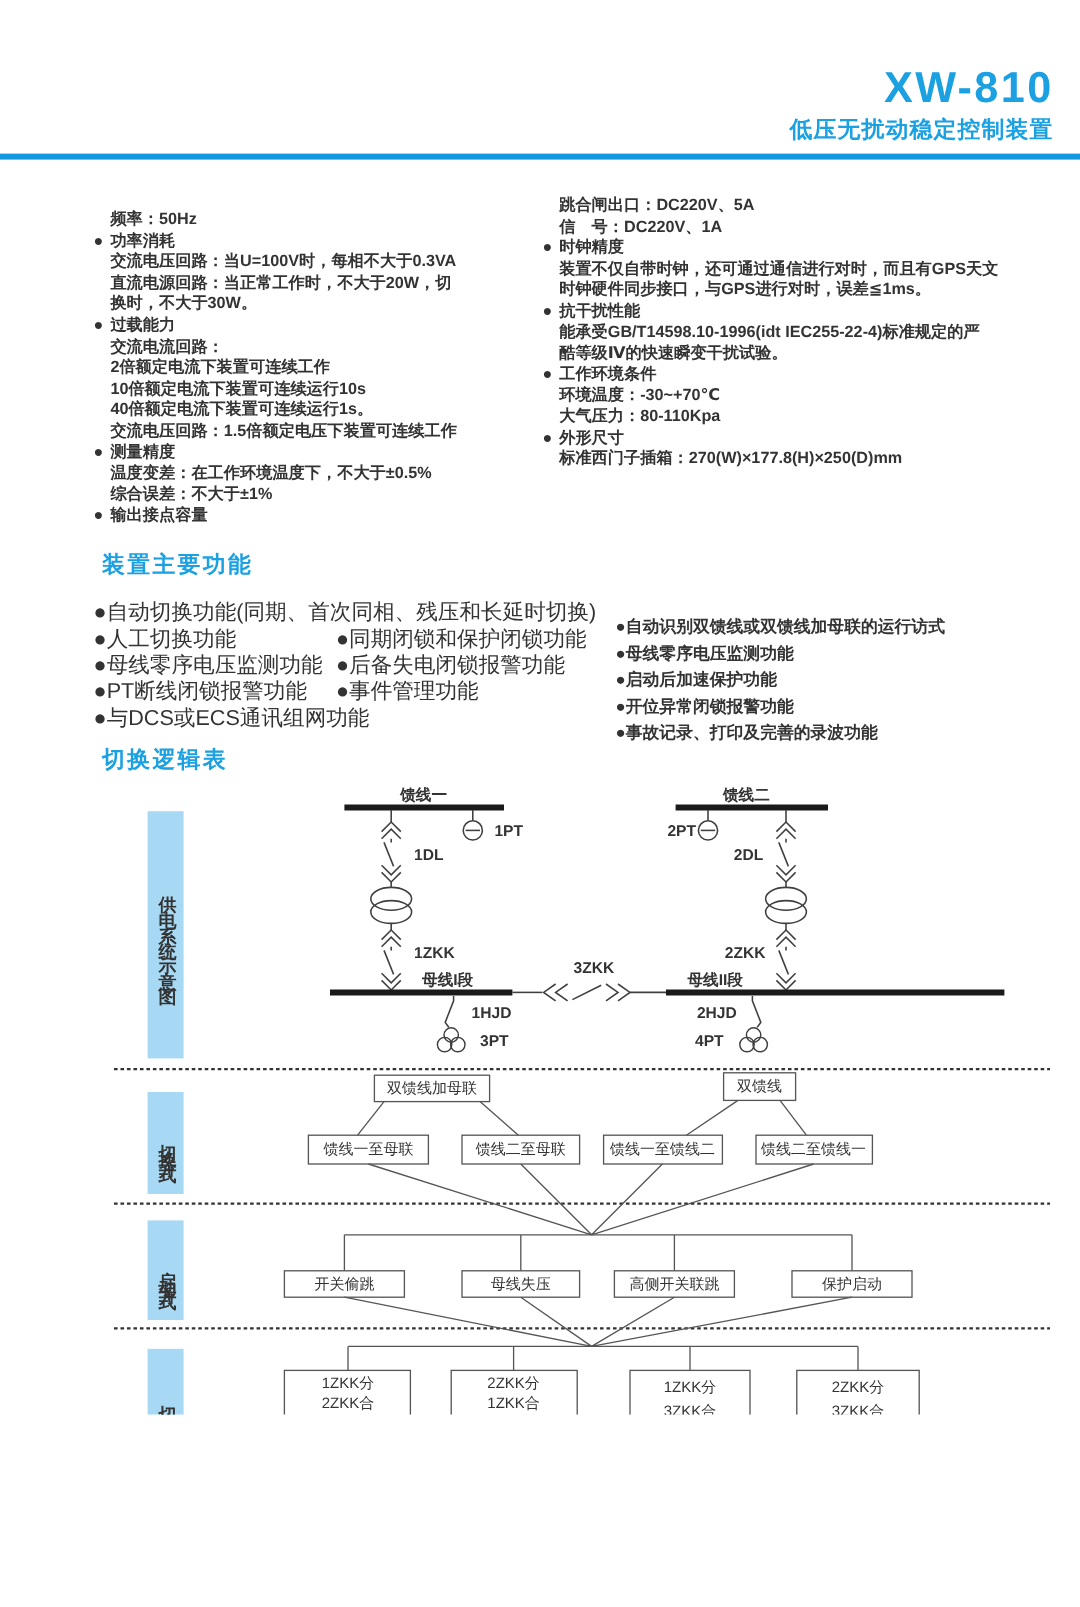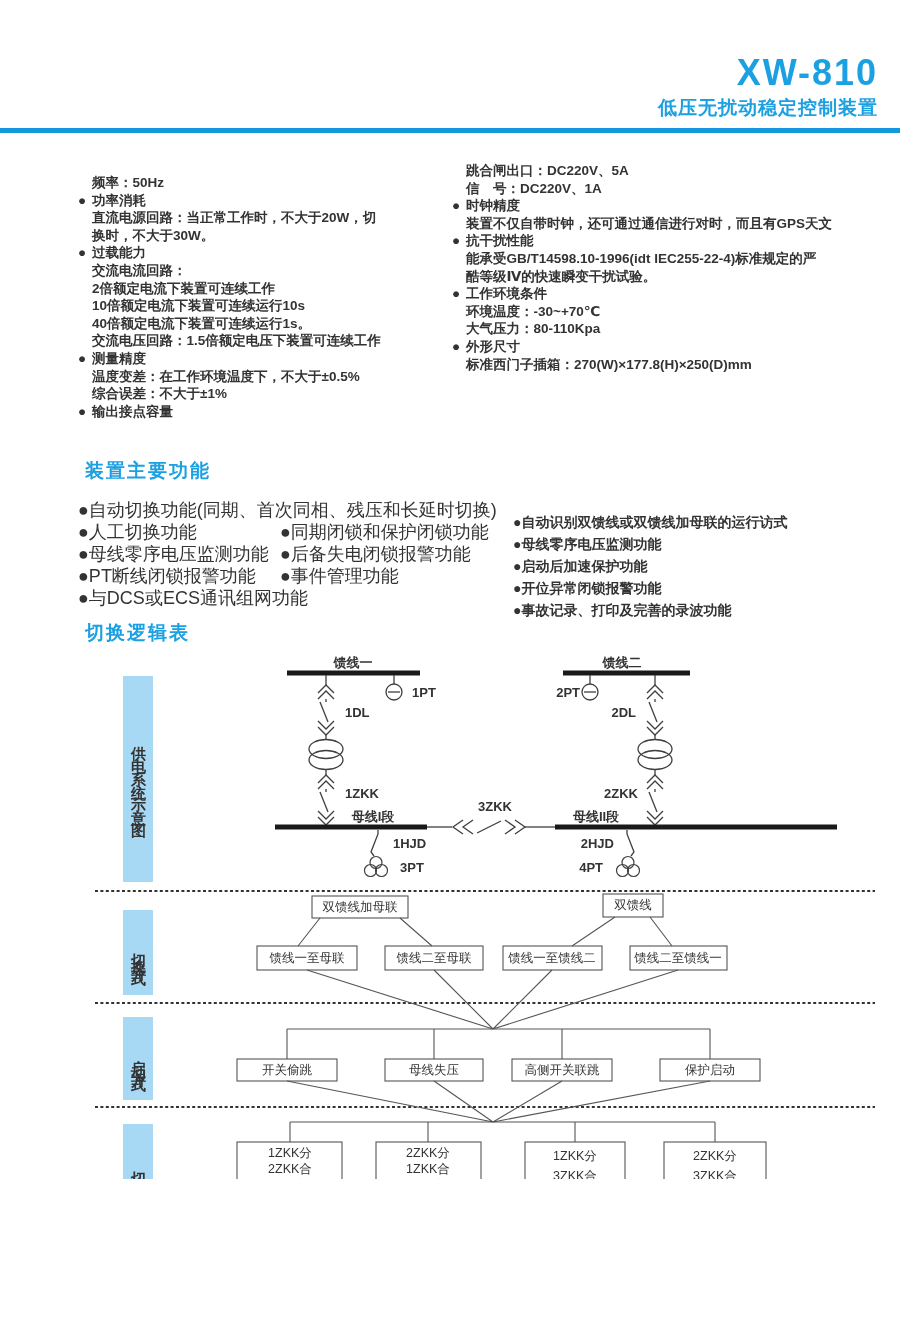--- a/index.html
+++ b/index.html
@@ -66,20 +66,24 @@
       <li>
         <span class="b"></span>
         <span>频率：50Hz</span>
       </li>
 
       <li>
         <span class="b">●</span>
         <span>功率消耗</span>
       </li>
 
+      <li>
+        <span class="b"></span>
+        <span>交流电压回路：当U=100V时，每相不大于0.3VA</span>
+      </li>
 
       <li>
         <span class="b"></span>
         <span>直流电源回路：当正常工作时，不大于20W，切</span>
       </li>
 
       <li>
         <span class="b"></span>
         <span>换时，不大于30W。</span>
       </li>
@@ -150,20 +154,24 @@
       <li>
         <span class="b">●</span>
         <span>时钟精度</span>
       </li>
 
       <li>
         <span class="b"></span>
         <span>装置不仅自带时钟，还可通过通信进行对时，而且有GPS天文</span>
       </li>
 
+      <li>
+        <span class="b"></span>
+        <span>时钟硬件同步接口，与GPS进行对时，误差≦1ms。</span>
+      </li>
 
       <li>
         <span class="b">●</span>
         <span>抗干扰性能</span>
       </li>
 
       <li>
         <span class="b"></span>
       </li>
 

